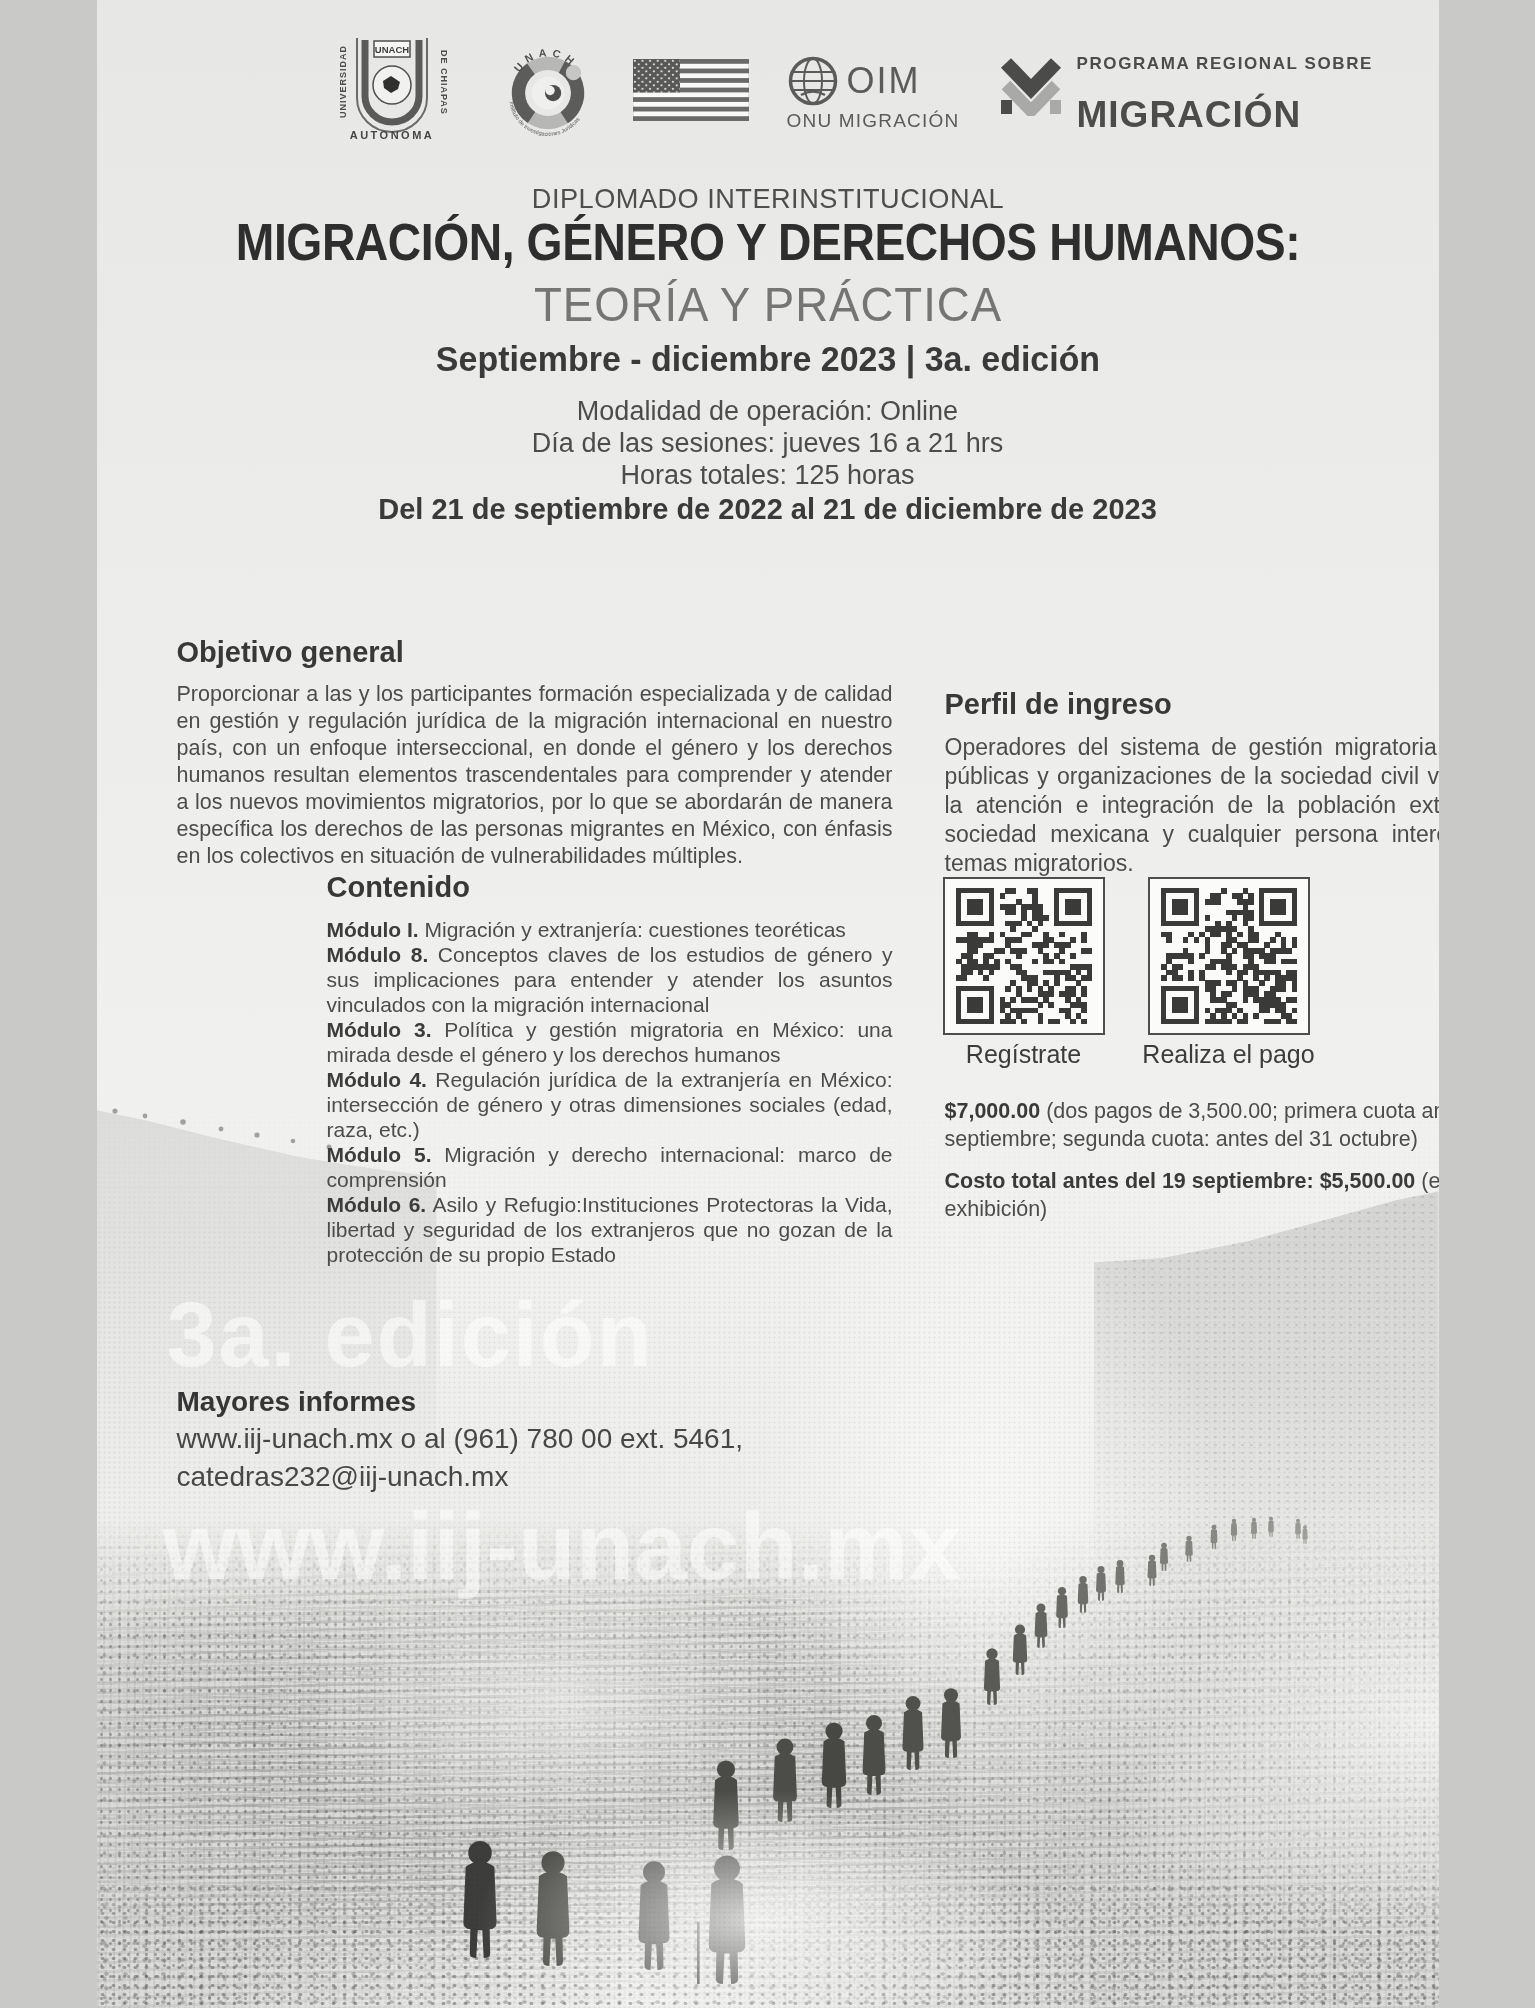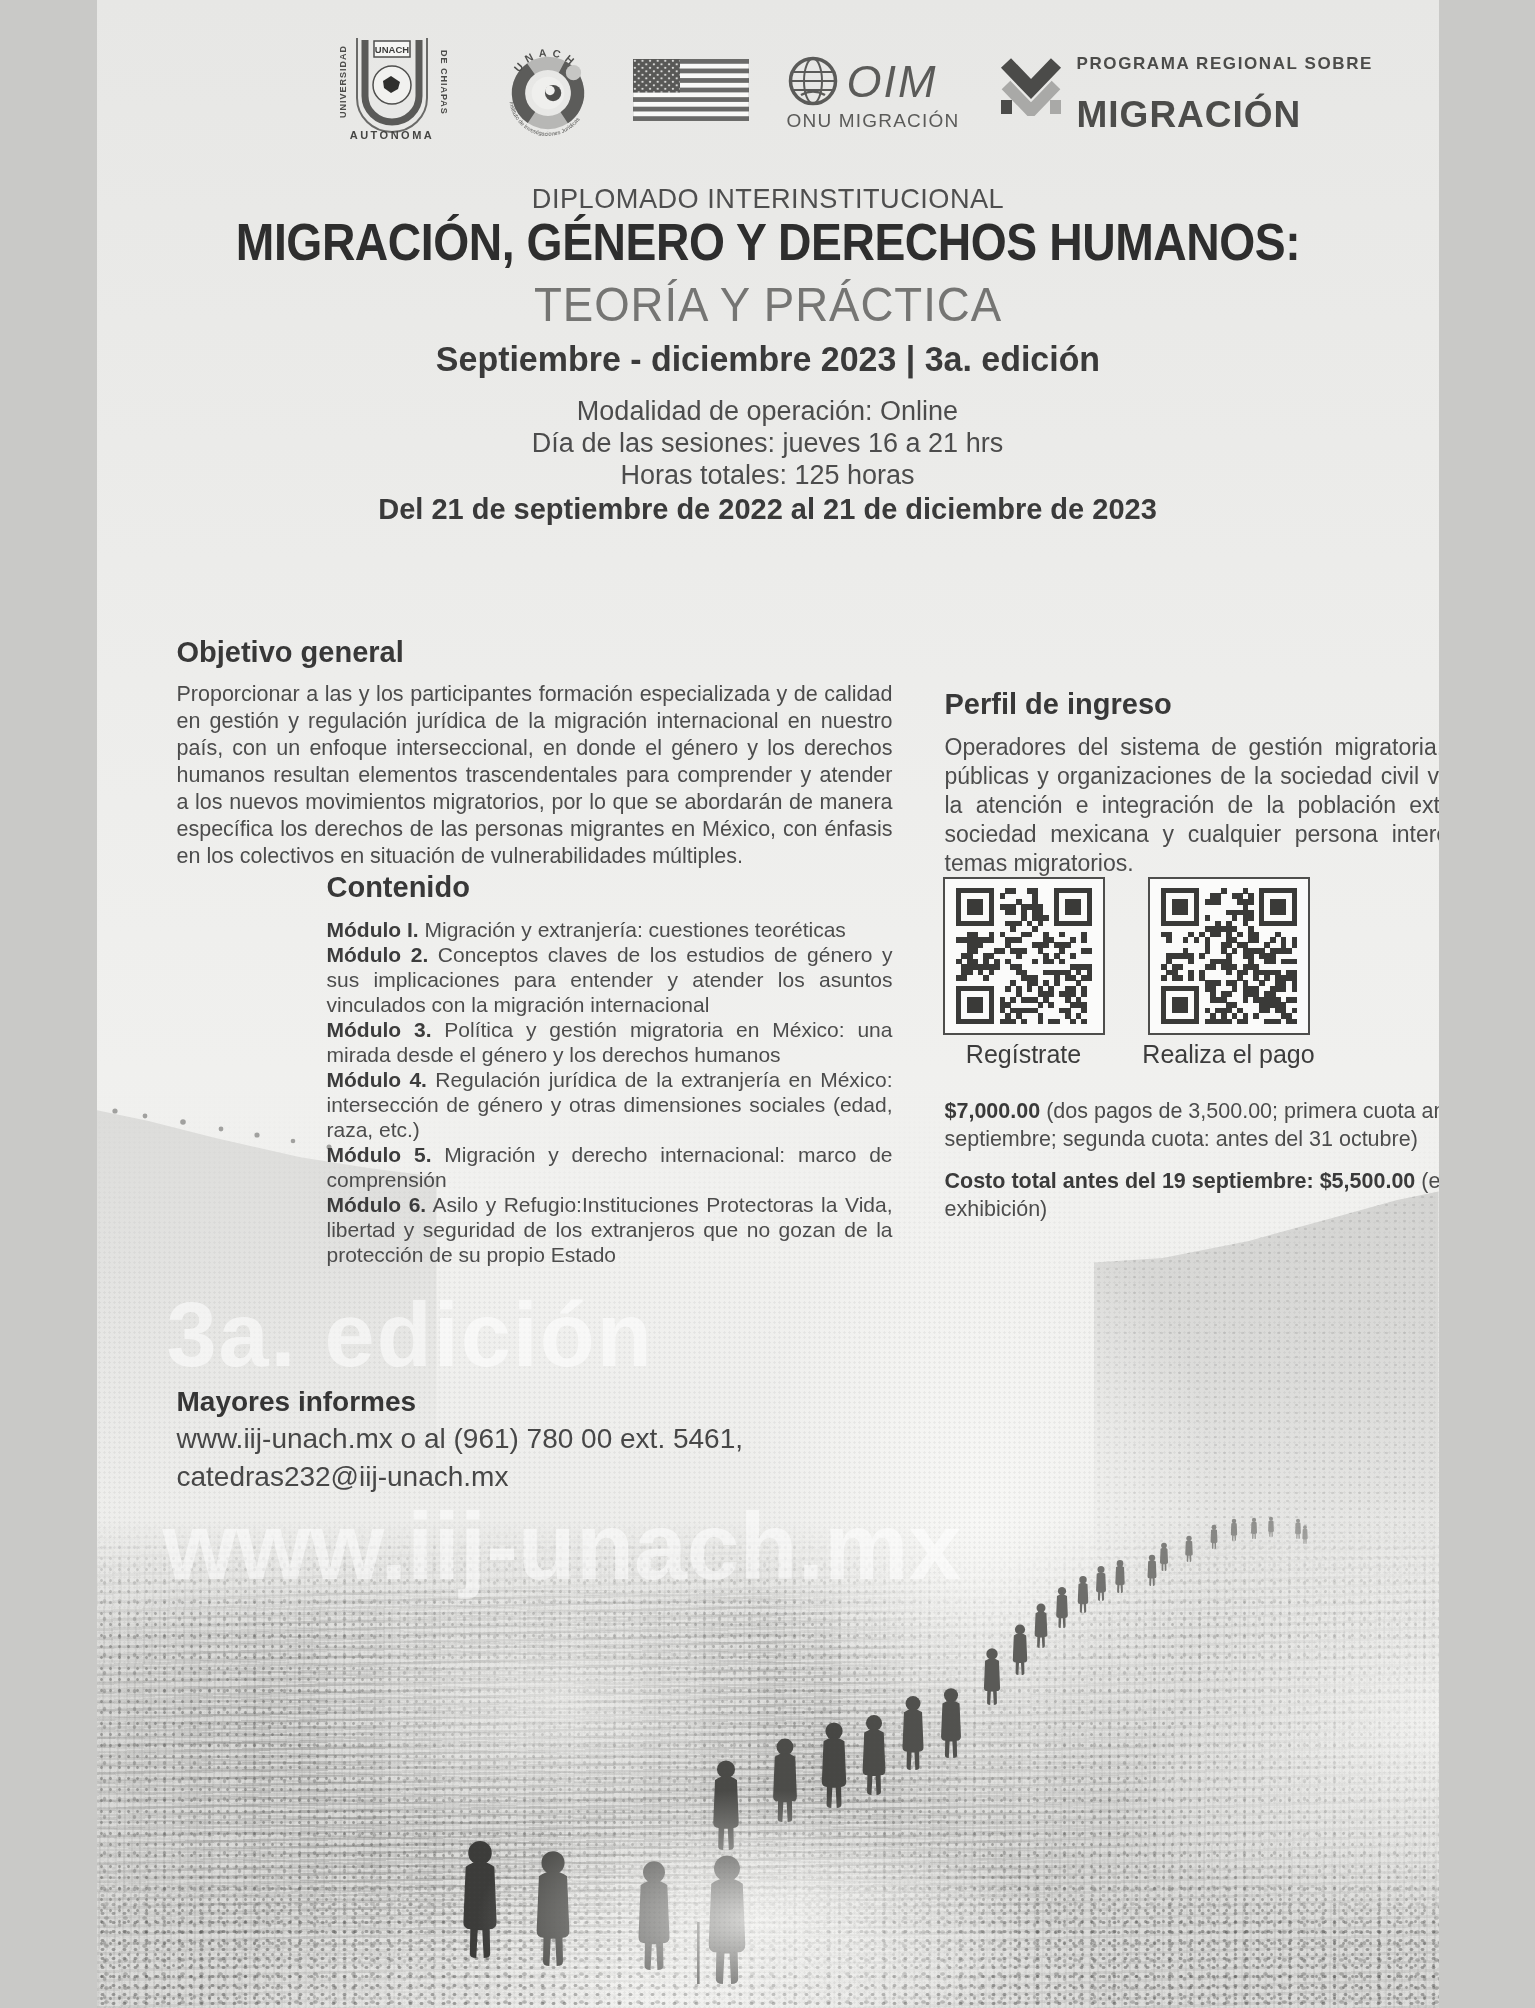--- a/index.html
+++ b/index.html
@@ -50,21 +50,21 @@
   .fog4{left:380px;top:1790px;width:560px;height:260px;background:radial-gradient(closest-side,rgba(246,246,244,.85),rgba(246,246,244,0));}
   .grain{left:0;right:0;top:1080px;bottom:0;opacity:.45;
     background:radial-gradient(rgba(92,92,90,.16) 0 1px,rgba(0,0,0,0) 1.4px);background-size:5px 5px;
     -webkit-mask-image:linear-gradient(180deg,transparent 0,#000 220px);
     mask-image:linear-gradient(180deg,transparent 0,#000 220px);}
 
   
   .logo{display:block;}
   .oim-wrap{left:690px;top:55px;width:190px;}
   .oim-row{display:flex;align-items:center;gap:8px;}
-  .oim-label{font-size:45px;letter-spacing:2px;color:#5b5b59;line-height:1;font-style:italic;}
+  .oim-label{font-size:36px;letter-spacing:2px;color:#5b5b59;line-height:1;}
   .oim-sub{font-size:19px;letter-spacing:1.2px;color:#5b5b59;margin-top:3px;white-space:nowrap;}
   .prm-wrap{left:902px;top:54px;display:flex;align-items:flex-start;gap:14px;}
   .prm-text .l1{font-size:17px;font-weight:bold;letter-spacing:1.6px;color:#4c4c4a;white-space:nowrap;}
   .prm-text .l2{font-size:37px;font-weight:bold;letter-spacing:1px;color:#4c4c4a;line-height:1.15;margin-top:20px;}
 
   
   .kicker{top:183px;font-size:28px;letter-spacing:.5px;color:#4e4e4e;transform:scaleX(.97);}
   .title{top:212px;font-size:52px;font-weight:bold;color:#2e2e2e;letter-spacing:-.5px;transform:scaleX(.89);white-space:nowrap;}
   .subtitle{top:277px;font-size:48px;color:#757573;letter-spacing:1px;transform:scaleX(.95);}
   .edition{top:339px;font-size:35px;font-weight:bold;color:#3a3a3a;transform:scaleX(.97);}
@@ -245,21 +245,21 @@
   <div class="abs ctr meta m2">Día de las sesiones: jueves 16 a 21 hrs</div>
   <div class="abs ctr meta m3">Horas totales: 125 horas</div>
   <div class="abs ctr dates">Del 21 de septiembre de 2022 al 21 de diciembre de 2023</div>
 
   <h3 class="abs sec obj-h">Objetivo general</h3>
   <p class="abs obj-p" style="margin:0">Proporcionar a las y los participantes formación especializada y de calidad en gestión y regulación jurídica de la migración internacional en nuestro país, con un enfoque interseccional, en donde el género y los derechos humanos resultan elementos trascendentales para comprender y atender a los nuevos movimientos migratorios, por lo que se abordarán de manera específica los derechos de las personas migrantes en México, con énfasis en los colectivos en situación de vulnerabilidades múltiples.</p>
 
   <h3 class="abs sec cont-h">Contenido</h3>
   <div class="abs cont-list">
     <p><b>Módulo I.</b><span> Migración y extranjería: cuestiones teoréticas</span></p>
-    <p><b>Módulo 2.</b><span> Conceptos claves de los estudios de género y sus implicaciones para entender y atender los asuntos vinculados con la migración internacional</span></p>
+    <p><b>Módulo 8.</b><span> Conceptos claves de los estudios de género y sus implicaciones para entender y atender los asuntos vinculados con la migración internacional</span></p>
     <p><b>Módulo 3.</b><span> Política y gestión migratoria en México: una mirada desde el género y los derechos humanos</span></p>
     <p><b>Módulo 4.</b><span> Regulación jurídica de la extranjería en México: intersección de género y otras dimensiones sociales (edad, raza, etc.)</span></p>
     <p><b>Módulo 5.</b><span> Migración y derecho internacional: marco de comprensión</span></p>
     <p><b>Módulo 6.</b><span> Asilo y Refugio:Instituciones Protectoras la Vida, libertad y seguridad de los extranjeros que no gozan de la protección de su propio Estado</span></p>
   </div>
 
   <h3 class="abs sec perfil-h">Perfil de ingreso</h3>
   <p class="abs perfil-p" style="margin:0">Operadores del sistema de gestión migratoria, instituciones públicas y organizaciones de la sociedad civil vinculados con la atención e integración de la población extranjera en la sociedad mexicana y cualquier persona interesada en los temas migratorios.</p>
 
   <div class="abs qr-box qr1">

